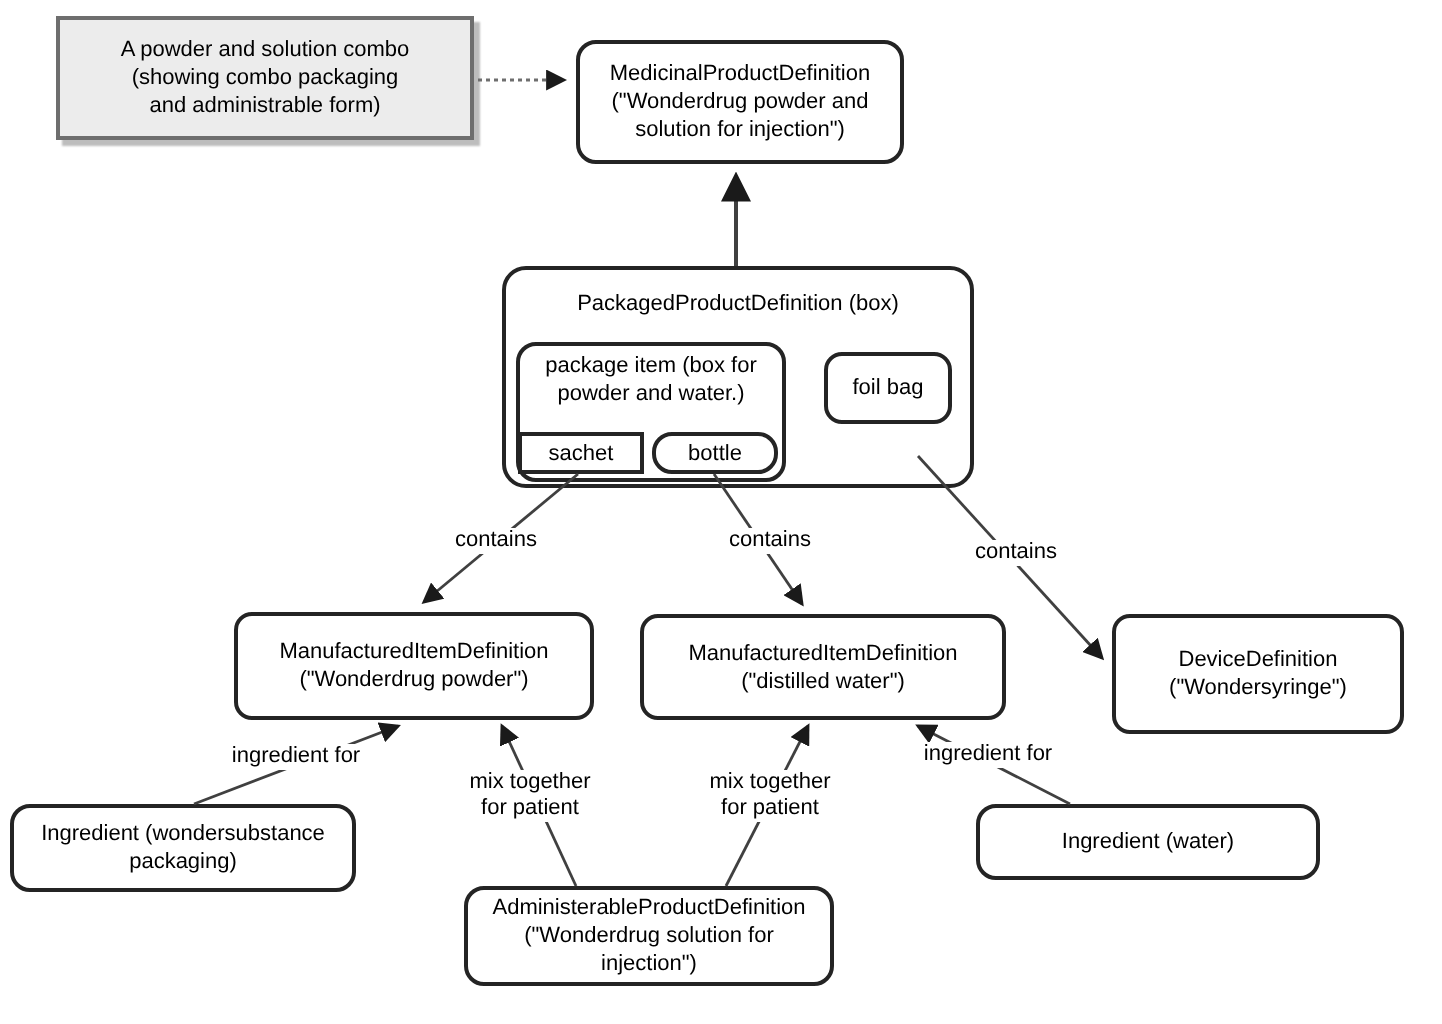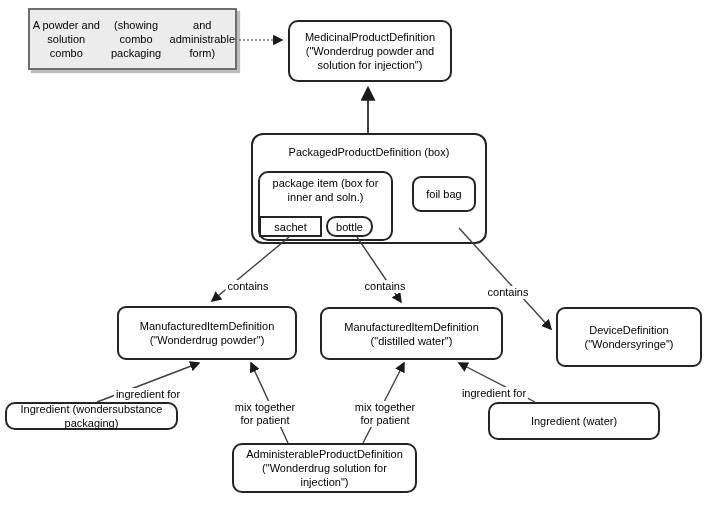--- a/index.html
+++ b/index.html
@@ -12,45 +12,45 @@
     position:absolute; box-sizing:border-box; z-index:1;
     background:#ffffff; border:2px solid #242424;
     display:flex; flex-direction:column; align-items:center; justify-content:center;
     text-align:center; font-size:11px; line-height:14px;
   }
   .note {
     position:absolute; box-sizing:border-box; z-index:1;
     left:28px; top:8px; width:209px; height:62px;
     background:#ececec; border:2px solid #6e6e6e;
     box-shadow:3px 3px 1px #bdbdbd;
-    display:flex; align-items:center; justify-content:center;
+    display:flex; flex-direction:column; align-items:center; justify-content:center;
     text-align:center; font-size:11px; line-height:14px;
   }
   #n-medicinal    { left:288px; top:20px;  width:164px; height:62px;  border-radius:10px; }
   #n-packaged     { left:251px; top:133px; width:236px; height:111px; border-radius:12px; justify-content:flex-start; padding-top:10px; }
   #n-package-item { left:258px; top:171px; width:135px; height:70px;  border-radius:10px; justify-content:flex-start; padding-top:3px; }
   #n-sachet       { left:259px; top:216px; width:63px;  height:21px;  border-radius:0; }
-  #n-bottle       { left:326px; top:216px; width:47px;  height:21px;  border-radius:10px; }
+  #n-bottle       { left:326px; top:216px; width:63px;  height:21px;  border-radius:10px; }
   #n-foil-bag     { left:412px; top:176px; width:64px;  height:36px;  border-radius:9px; }
   #n-mid-powder   { left:117px; top:306px; width:180px; height:54px;  border-radius:9px; }
   #n-mid-water    { left:320px; top:307px; width:183px; height:53px;  border-radius:9px; }
   #n-device       { left:556px; top:307px; width:146px; height:60px;  border-radius:9px; }
-  #n-ing-chemical { left:5px;   top:402px; width:173px; height:28px;  border-radius:10px; }
+  #n-ing-chemical { left:5px;   top:402px; width:173px; height:44px;  border-radius:10px; }
   #n-ing-water    { left:488px; top:402px; width:172px; height:38px;  border-radius:10px; }
   #n-apd          { left:232px; top:443px; width:185px; height:50px;  border-radius:10px; }
 
   svg.edges { position:absolute; left:0; top:0; z-index:2; pointer-events:none; }
   svg.edges line { stroke:#404040; stroke-width:1.4; }
   svg.edges line.thick { stroke-width:2; }
   svg.edges line.dotted { stroke:#6e6e6e; stroke-dasharray:2,2; }
 
   .edge-label {
     position:absolute; z-index:3; transform:translateX(-50%);
     background:#ffffff; padding:0 2px; white-space:nowrap;
-    font-size:11px; line-height:13px; text-align:center;margin-top:16px;
+    font-size:11px; line-height:13px; text-align:center;
   }
   #lbl-contains-1 { left:248px; top:264px; }
   #lbl-contains-2 { left:385px; top:264px; }
   #lbl-contains-3 { left:508px; top:270px; }
   #lbl-ing-left   { left:148px; top:372px; }
   #lbl-ing-right  { left:494px; top:371px; }
   #lbl-mix-1      { left:265px; top:385px; }
   #lbl-mix-2      { left:385px; top:385px; }
 </style>
 </head>
@@ -67,21 +67,21 @@
   <div>("Wonderdrug powder and</div>
   <div>solution for injection")</div>
 </div>
 
 <div class="node" id="n-packaged">
   <div>PackagedProductDefinition (box)</div>
 </div>
 
 <div class="node" id="n-package-item">
   <div>package item (box for</div>
-  <div>inner and soln.)</div>
+  <div>powder and water.)</div>
 </div>
 
 <div class="node" id="n-sachet">
   <div>sachet</div>
 </div>
 
 <div class="node" id="n-bottle">
   <div>bottle</div>
 </div>
 

